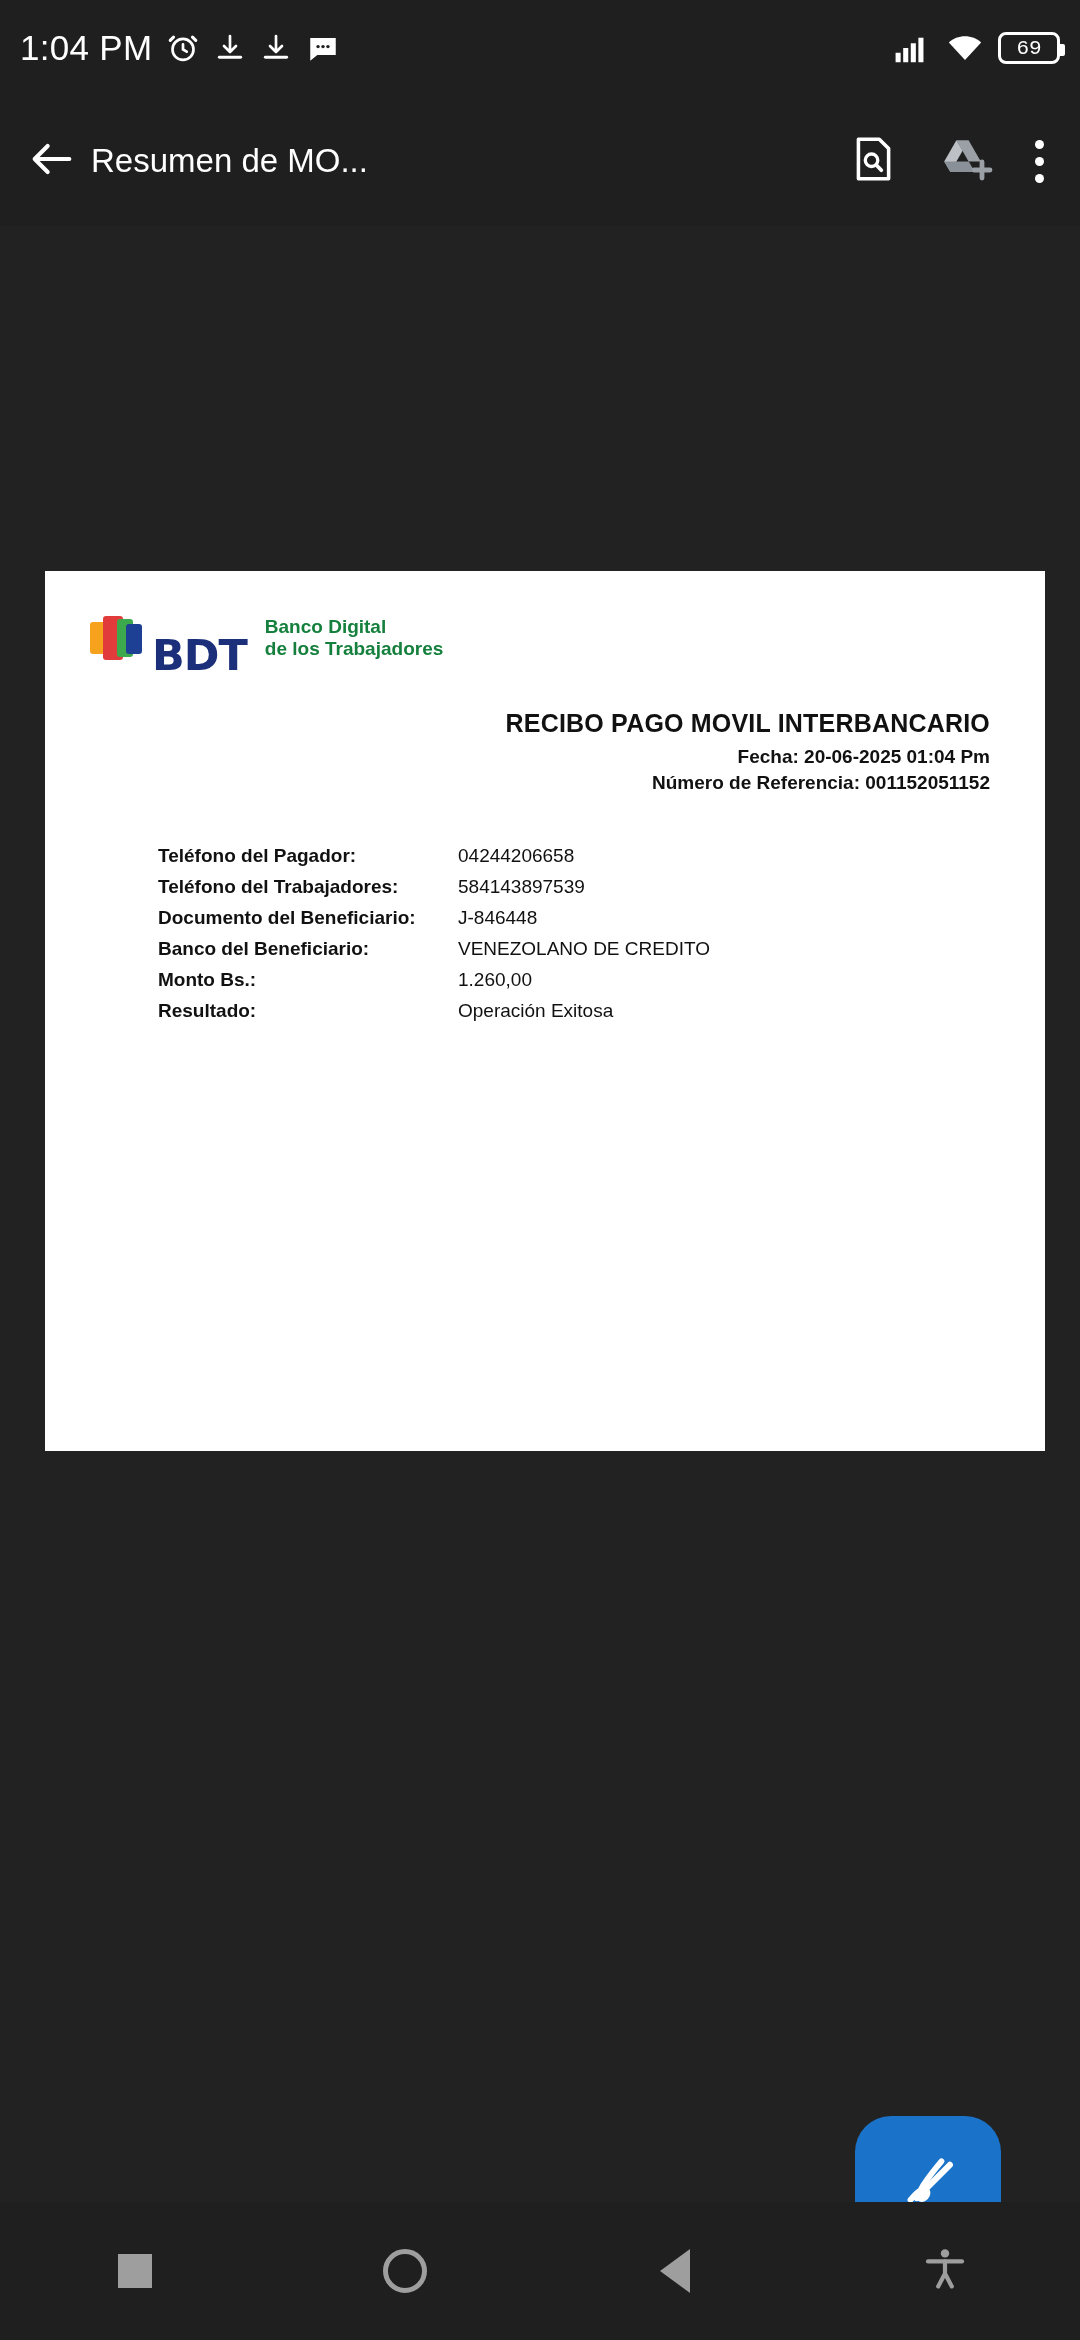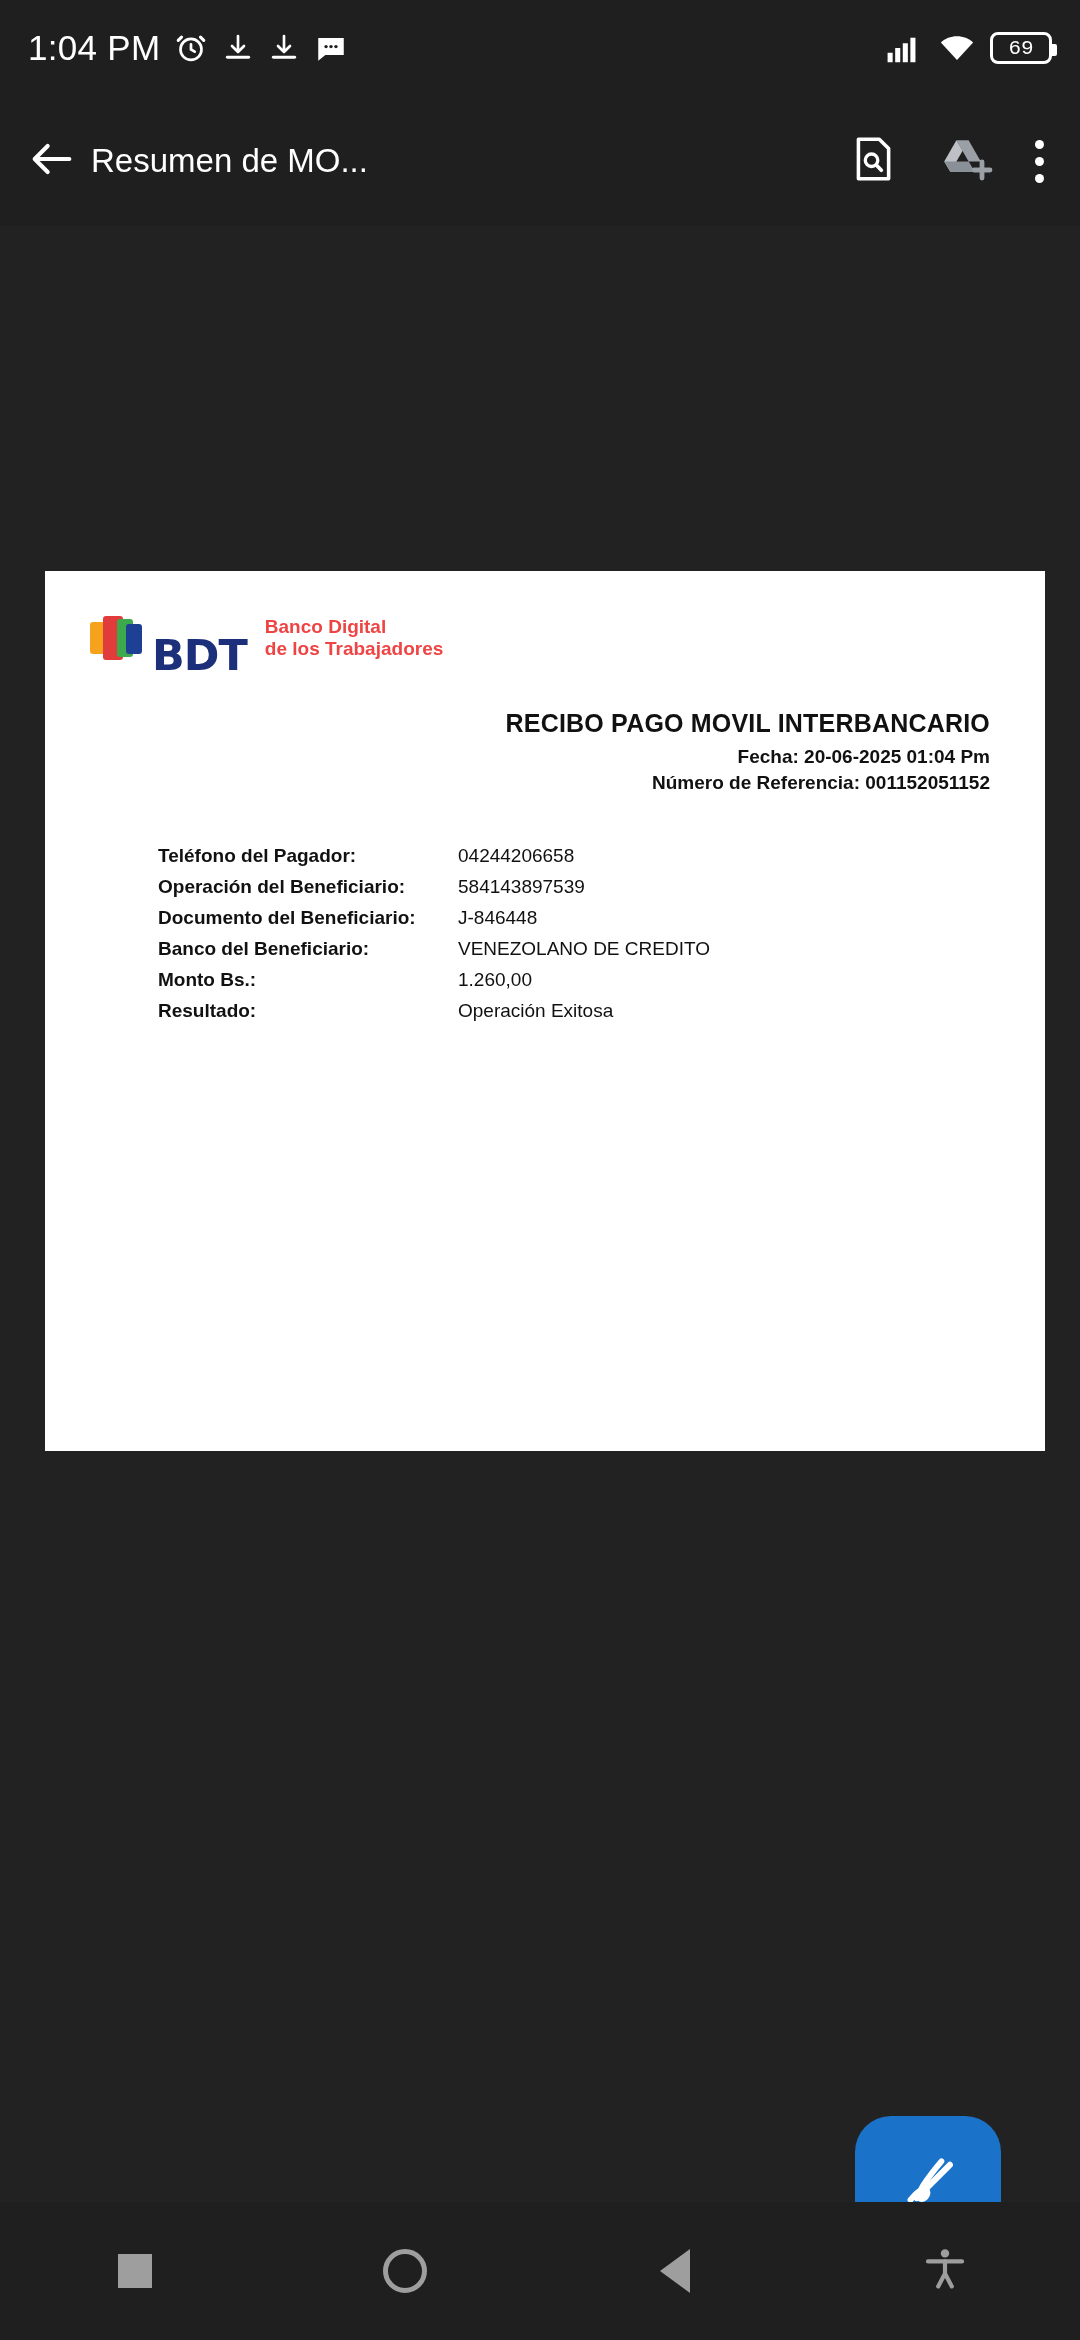--- a/index.html
+++ b/index.html
@@ -19,21 +19,21 @@
   
   .status-bar {
     position: absolute;
     top: 0; left: 0;
     width: 1080px;
     height: 96px;
     background: #1f1f1f;
     display: flex;
     align-items: center;
     justify-content: space-between;
-    padding: 0 28px;
+    padding: 0 20px;
     box-sizing: border-box;
   }
   .status-left {
     display: flex;
     align-items: center;
     gap: 14px;
   }
   .status-clock {
     color: #ffffff;
     font-size: 35px;
@@ -157,21 +157,21 @@
     font-family: "DejaVu Sans", sans-serif;
     font-weight: bold;
     font-size: 43px;
     color: #1b2f7a;
     letter-spacing: -1px;
     line-height: 1;
     margin-top: 35px;
   }
   .bdt-sub {
     margin-left: 18px;
-    color: #ef4444;
+    color: #15803d;
     font-weight: bold;
     font-size: 19px;
     line-height: 1.18;
   }
 
   .doc-head {
     text-align: right;
     padding: 32px 55px 0 0;
     color: #111111;
   }
@@ -370,21 +370,21 @@
         <div>Número de Referencia: 001152051152</div>
       </div>
     </div>
 
     <div class="fields">
       <div class="field-row">
         <span class="field-label">Teléfono del Pagador:</span>
         <span class="field-value">04244206658</span>
       </div>
       <div class="field-row">
-        <span class="field-label">Operación del Beneficiario:</span>
+        <span class="field-label">Teléfono del Trabajadores:</span>
         <span class="field-value">584143897539</span>
       </div>
       <div class="field-row">
         <span class="field-label">Documento del Beneficiario:</span>
         <span class="field-value">J-846448</span>
       </div>
       <div class="field-row">
         <span class="field-label">Banco del Beneficiario:</span>
         <span class="field-value">VENEZOLANO DE CREDITO</span>
       </div>

